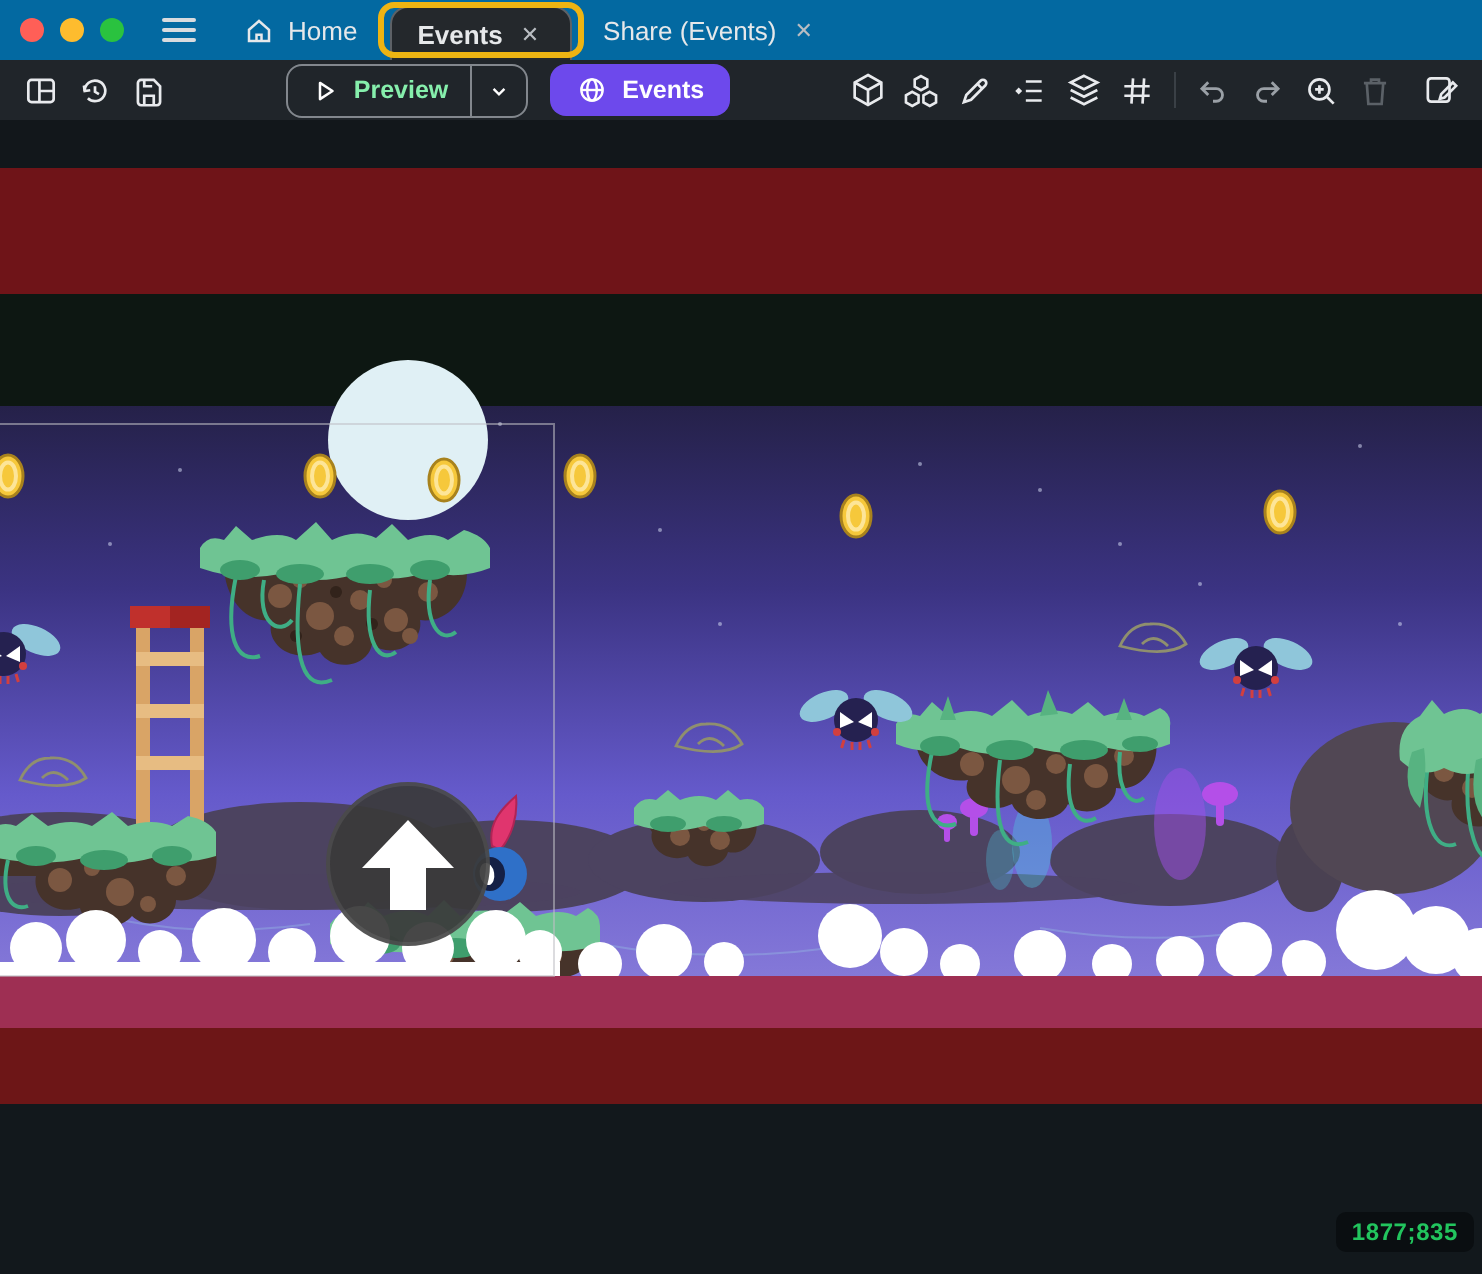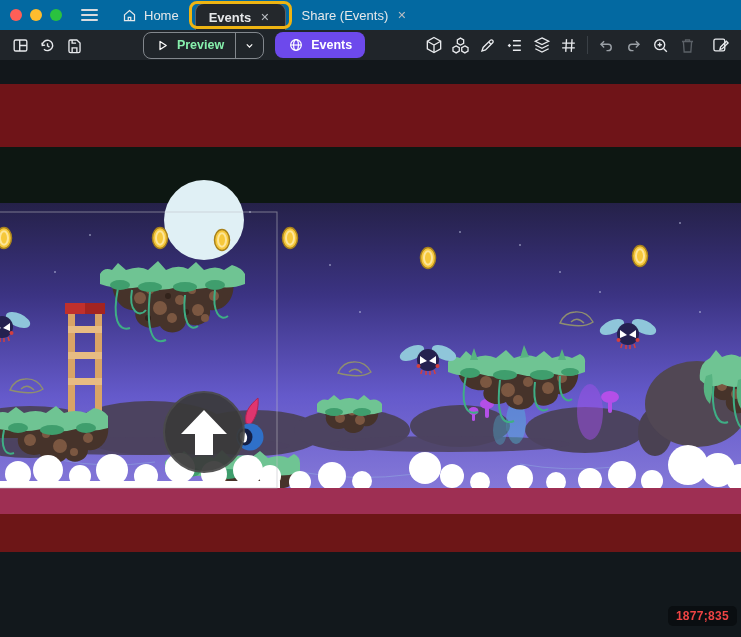--- a/index.html
+++ b/index.html
@@ -30,21 +30,21 @@
                color:#86efac;cursor:pointer;background:transparent;margin-right:9px;}
   .btn-preview .seg{display:flex;align-items:center;gap:7px;padding:0 11px;}
   .btn-preview .lbl{font-size:12.5px;font-weight:bold;}
   .btn-preview .dd{border-left:1px solid #82878d;padding:0 7px;align-self:stretch;display:flex;align-items:center;}
   .btn-share{display:flex;align-items:center;gap:7px;height:26px;padding:0 13px;border-radius:8px;
              color:#fff;font-size:12.5px;font-weight:bold;cursor:pointer;}
   .vsep{width:1px;height:18px;background:#3a4046;margin:0 4px;}
 
   
   .canvas{position:absolute;left:0;top:60px;width:741px;height:577px;background:#12171b;}
-  .coordbadge{position:absolute;right:4px;bottom:11px;background:#0a0e11;color:#ef4444;
+  .coordbadge{position:absolute;right:4px;bottom:11px;background:#0a0e11;color:#22c55e;
               font-size:12px;font-weight:bold;padding:3px 8px;border-radius:5px;letter-spacing:.3px;}
 </style>
 </head>
 <body>
 
 <div class="titlebar">
   <div class="traffic">
     <div class="tl" style="background:#ff5f57"></div>
     <div class="tl" style="background:#febc2e"></div>
     <div class="tl" style="background:#2ac23f"></div>

